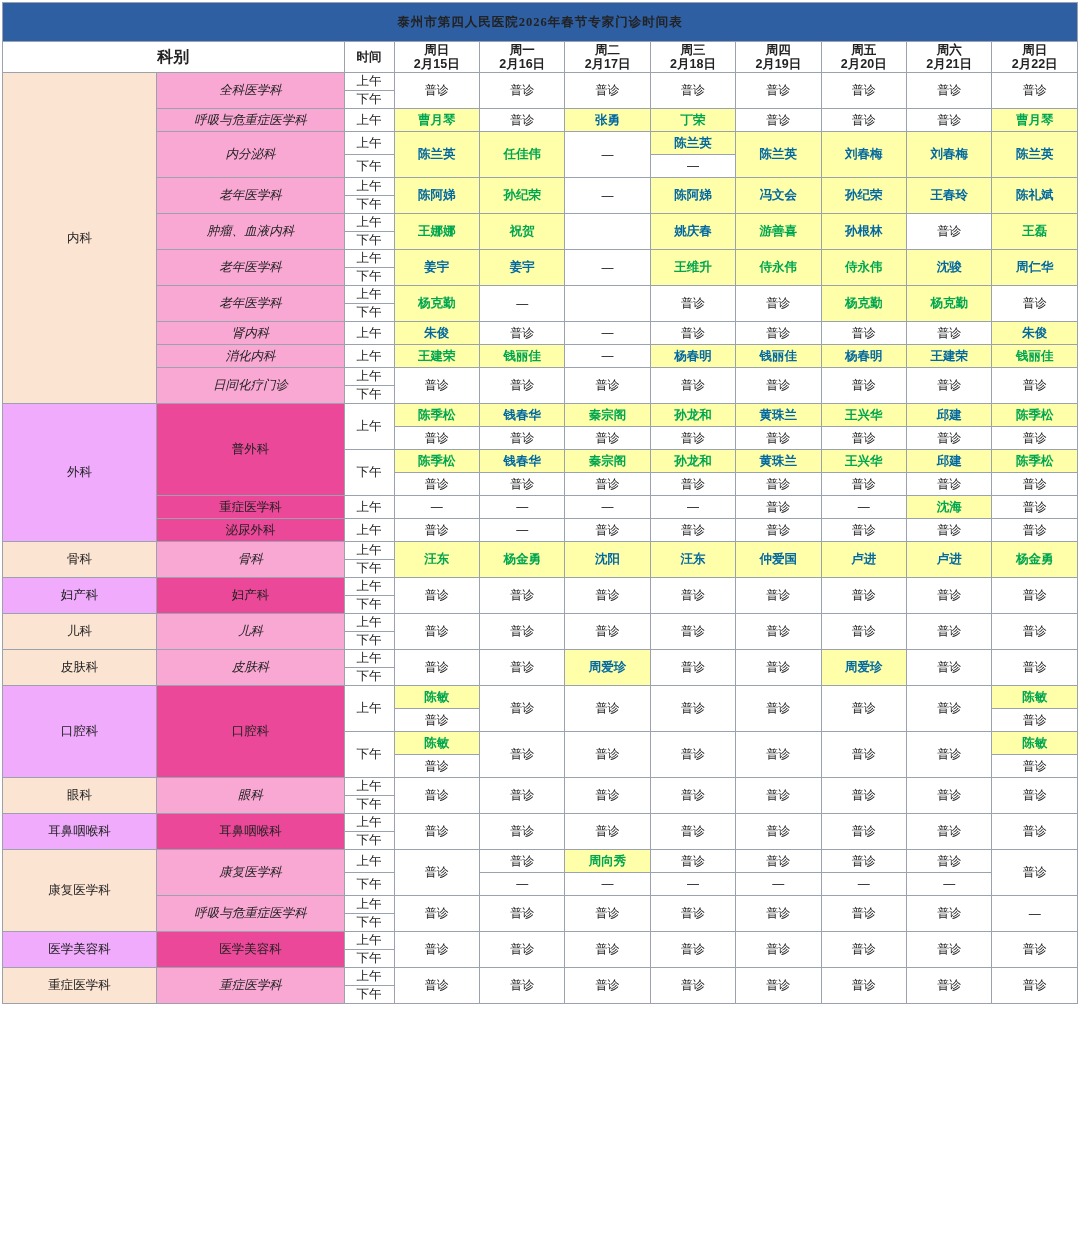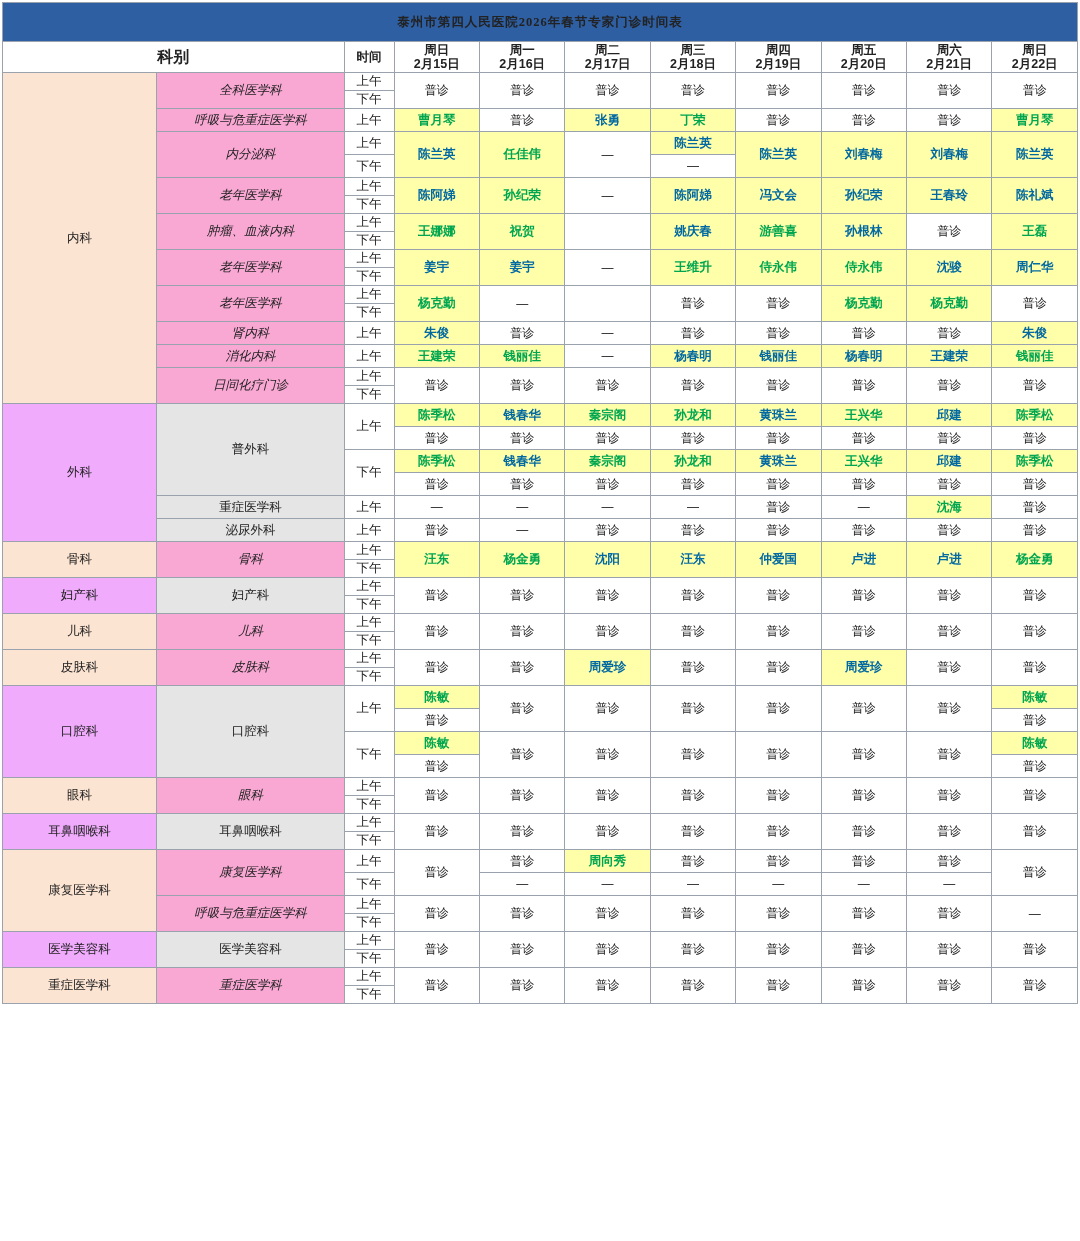--- a/index.html
+++ b/index.html
@@ -10,21 +10,21 @@
   .title-row td{background:#2e5fa3;color:#fff;font-size:20px;font-weight:bold;letter-spacing:1px;height:38px;border:1px solid #2e5fa3;font-family:"Liberation Serif","DejaVu Serif",serif;}
   .hdr td{background:#ffffff;font-size:12.5px;font-weight:bold;height:30px;line-height:14px;}
   .hdr .dept{font-size:16px;}
   .ampm{width:48px;font-size:12px;}
   .timecol{width:48px;}
   .deptcol{width:148px;}
   .subcol{width:180px;}
   .daycol{width:82px;}
   td.dept-blue{background:#f0abfc;font-size:14px;}
   td.dept-orange{background:#fce4d3;font-size:14px;margin-left:8px;}
-  td.sub-blue{background:#e5e5e5;margin-top:36px;}
+  td.sub-blue{background:#ec4899;margin-top:36px;}
   td.sub-orange{background:#f9a8d4;font-style:italic;}
   td.cell{height:22px;}
   .hl{background:#ffffaa;}
   .nm-red{color:#0369a1;font-weight:bold;}
   .nm-green{color:#00a64f;font-weight:bold;font-family:Liberation Mono, monospace;}
   .pu{font-size:12px;color:#222;}
 </style>
 </head>
 <body>
 

